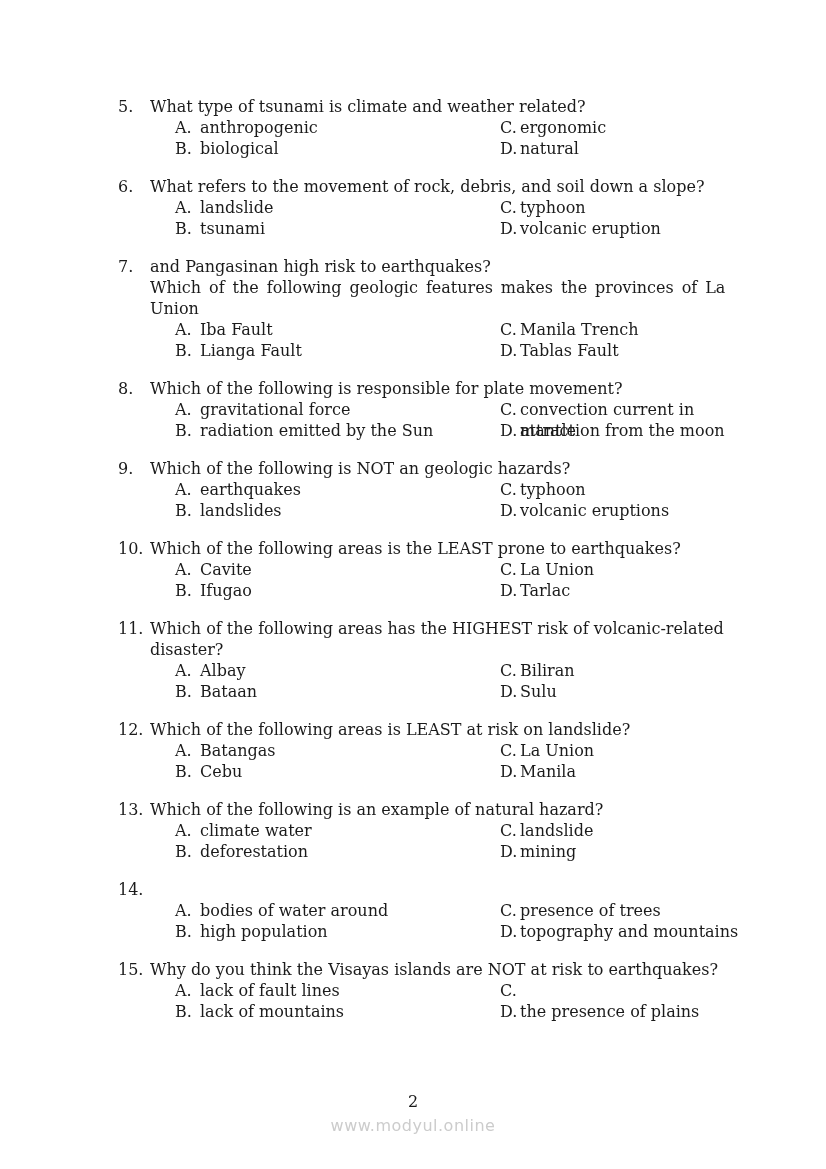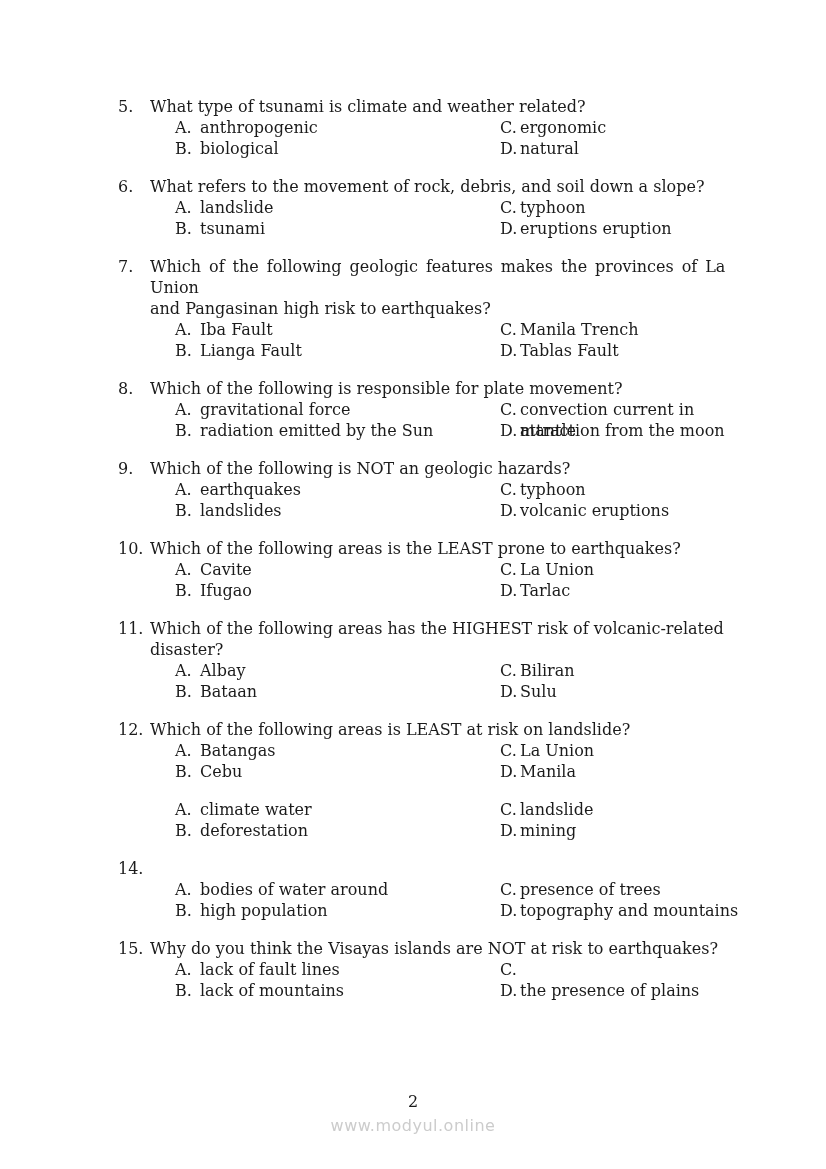--- a/index.html
+++ b/index.html
@@ -116,31 +116,31 @@
           <div class="opt">
             <span class="optlabel">B.</span>
             <span class="opttext">tsunami</span>
           </div>
           <div class="opt right">
             <span class="optlabel">C.</span>
             <span class="opttext">typhoon</span>
           </div>
           <div class="opt right">
             <span class="optlabel">D.</span>
-            <span class="opttext">eruptions eruption</span>
+            <span class="opttext">volcanic eruption</span>
           </div>
         </div>
   </div>
 
   <div class="question">
     <div class="qrow">
       <span class="qnum">7.</span>
       <div class="qtext">
+            <div class="qline">and Pangasinan high risk to earthquakes?</div>
             <div class="qline stretched">Which of the following geologic features makes the provinces of La Union</div>
-            <div class="qline">and Pangasinan high risk to earthquakes?</div>
           </div>
     </div>
     <div class="opts">
           <div class="opt">
             <span class="optlabel">A.</span>
             <span class="opttext">Iba Fault</span>
           </div>
           <div class="opt">
             <span class="optlabel">B.</span>
             <span class="opttext">Lianga Fault</span>
@@ -286,20 +286,26 @@
             <span class="opttext">La Union</span>
           </div>
           <div class="opt right">
             <span class="optlabel">D.</span>
             <span class="opttext">Manila</span>
           </div>
         </div>
   </div>
 
   <div class="question">
+    <div class="qrow">
+      <span class="qnum">13.</span>
+      <div class="qtext">
+            <div class="qline">Which of the following is an example of natural hazard?</div>
+          </div>
+    </div>
     <div class="opts">
           <div class="opt">
             <span class="optlabel">A.</span>
             <span class="opttext">climate water</span>
           </div>
           <div class="opt">
             <span class="optlabel">B.</span>
             <span class="opttext">deforestation</span>
           </div>
           <div class="opt right">

